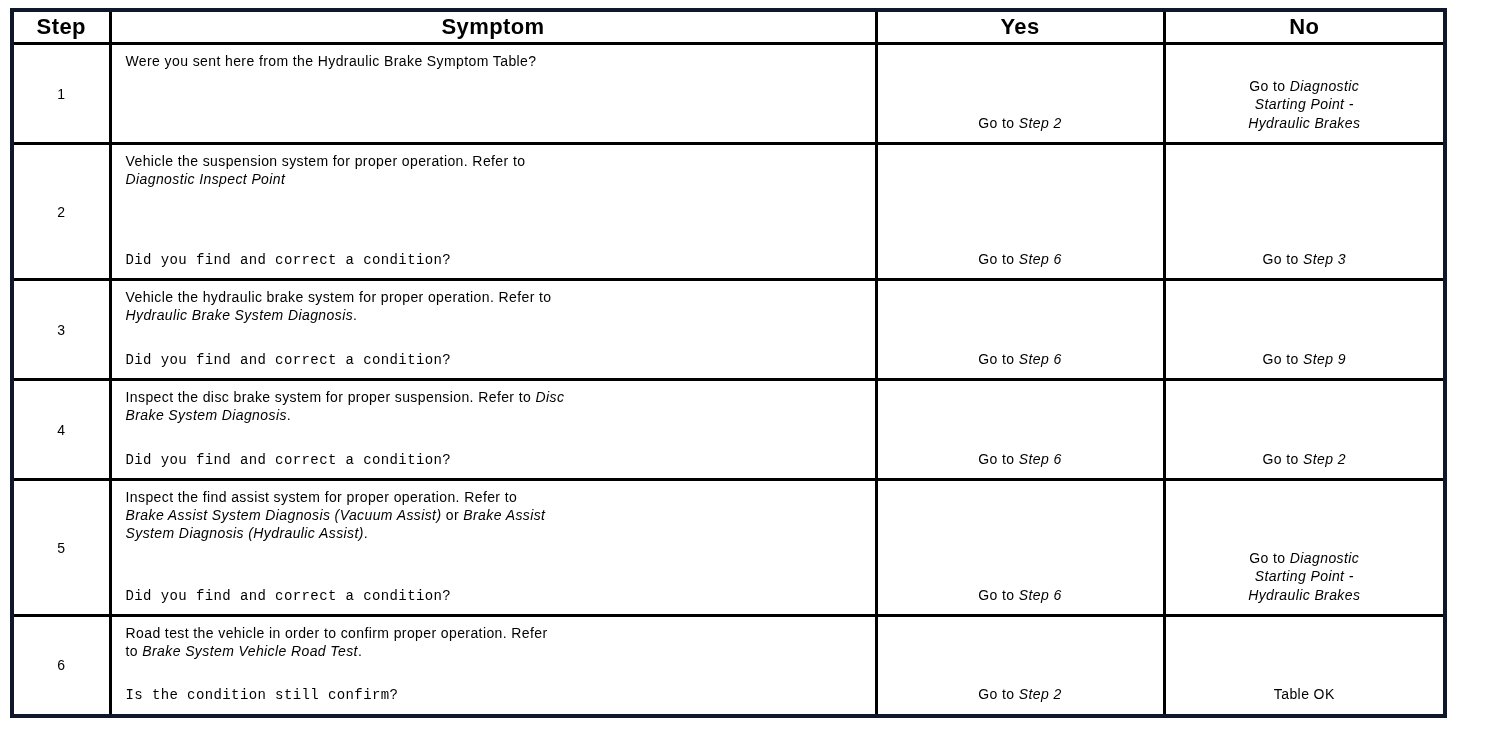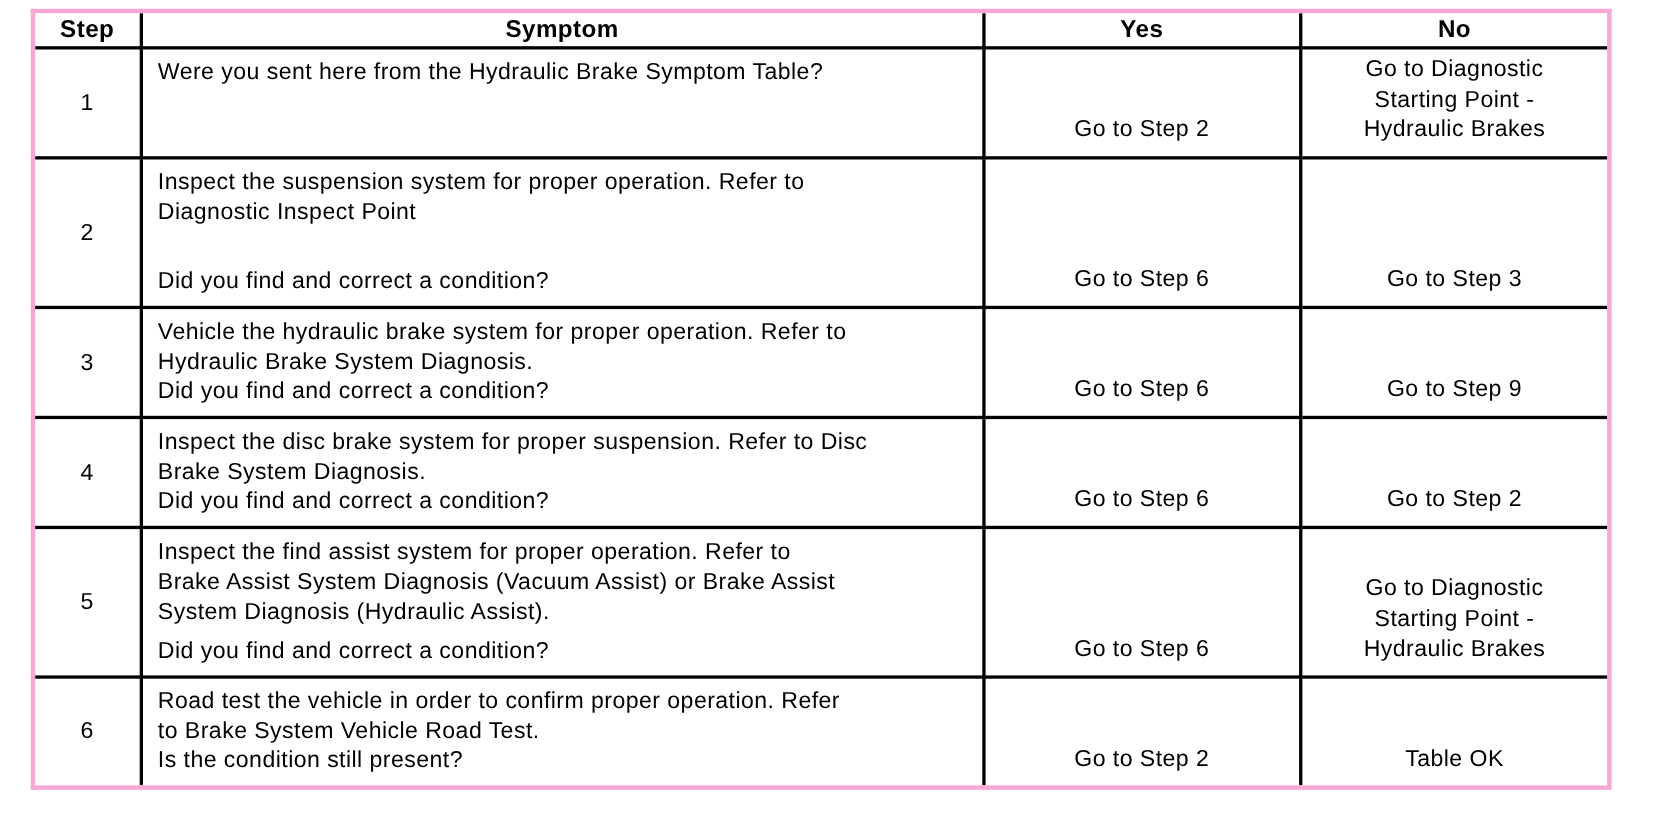--- a/index.html
+++ b/index.html
@@ -7,27 +7,27 @@
     margin: 0; padding: 0;
     width: 1504px; height: 746px;
     background: #ffffff;
     font-family: "Liberation Sans", sans-serif;
     color: #000000;
     overflow: hidden;
   }
   table.diag {
     border-collapse: collapse;
     table-layout: fixed;
-    margin: 8px 0 0 28px;
+    margin: 8px 0 0 10px;
     width: 1433px;
-    border: 4px solid #f9a8d4;
+    border: 4px solid #0f172a;
   }
   .diag th, .diag td {
     border: 3px solid #000;
-    font-size: 21px;
+    font-size: 14px;
     letter-spacing: 0.4px;
     overflow: hidden;
   }
   .diag th {
     font-size: 22px;
     font-weight: bold;
     text-align: center;
     height: 30px;
     padding: 2px 4px;
   }
@@ -43,29 +43,30 @@
     position: relative;
     padding: 7px 14px 9px 14px;
     line-height: 1.3;
   }
   .action-text { white-space: pre-wrap; }
   .question-text {
     position: absolute;
     left: 14px;
     bottom: 9px;
     white-space: nowrap;
+    font-family: Liberation Mono, monospace;
   }
   .yes-cell, .no-cell {
     vertical-align: bottom;
     text-align: center;
     padding: 4px 8px 10px 8px;
     white-space: pre-wrap;
     line-height: 1.32;
   }
-  .it { }
+  .it { font-style: italic; }
 </style>
 </head>
 <body>
 
 <table class="diag">
   <colgroup>
     <col style="width:98px">
     <col style="width:766px">
     <col style="width:288px">
     <col style="width:281px">
@@ -86,21 +87,21 @@
         <div class="question-text"></div>
       </td>
       <td class="yes-cell"><span>Go to </span><span class="it">Step 2</span></td>
       <td class="no-cell"><span>Go to </span><span class="it">Diagnostic
 Starting Point -
 Hydraulic Brakes</span></td>
     </tr>
     <tr class="h-b">
       <td class="step-cell">2</td>
       <td class="action-cell">
-        <div class="action-text"><span>Inspect the suspension system for proper operation. Refer to
+        <div class="action-text"><span>Vehicle the suspension system for proper operation. Refer to
 </span><span class="it">Diagnostic Inspect Point</span></div>
         <div class="question-text">Did you find and correct a condition?</div>
       </td>
       <td class="yes-cell"><span>Go to </span><span class="it">Step 6</span></td>
       <td class="no-cell"><span>Go to </span><span class="it">Step 3</span></td>
     </tr>
     <tr class="h-a">
       <td class="step-cell">3</td>
       <td class="action-cell">
         <div class="action-text"><span>Vehicle the hydraulic brake system for proper operation. Refer to
@@ -131,19 +132,19 @@
       <td class="yes-cell"><span>Go to </span><span class="it">Step 6</span></td>
       <td class="no-cell"><span>Go to </span><span class="it">Diagnostic
 Starting Point -
 Hydraulic Brakes</span></td>
     </tr>
     <tr class="h-a">
       <td class="step-cell">6</td>
       <td class="action-cell">
         <div class="action-text"><span>Road test the vehicle in order to confirm proper operation. Refer
 to </span><span class="it">Brake System Vehicle Road Test</span><span>.</span></div>
-        <div class="question-text">Is the condition still present?</div>
+        <div class="question-text">Is the condition still confirm?</div>
       </td>
       <td class="yes-cell"><span>Go to </span><span class="it">Step 2</span></td>
       <td class="no-cell"><span>Table OK</span></td>
     </tr>
   </tbody>
 </table>
 
 </body></html>

